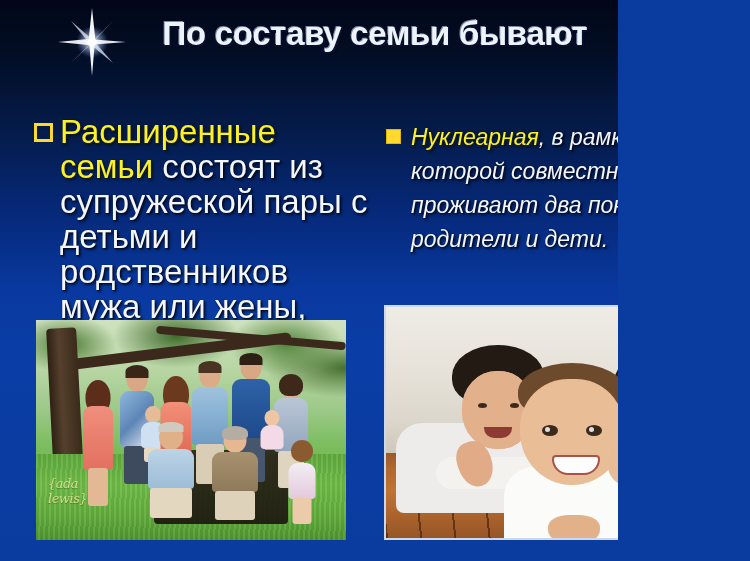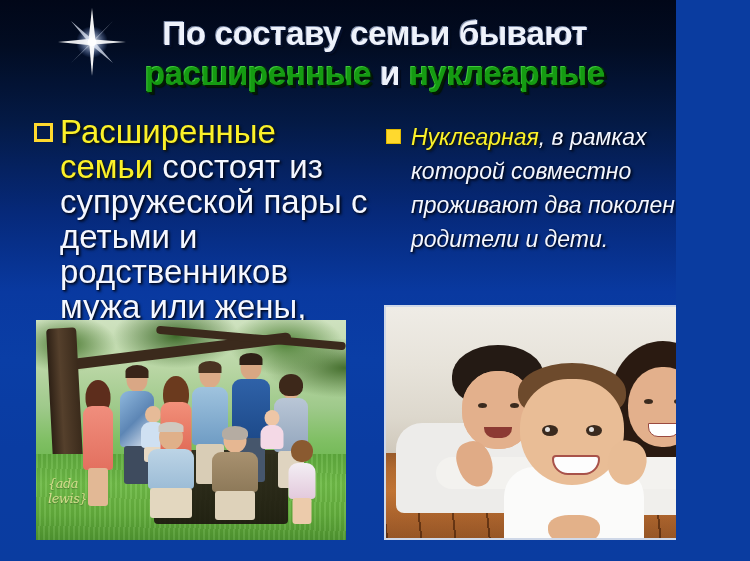--- a/index.html
+++ b/index.html
@@ -2,21 +2,21 @@
 <html><head>
 <meta charset="utf-8">
 <style>
   html,body{margin:0;padding:0;}
   body{
     width:750px;height:561px;overflow:hidden;
     font-family:"Liberation Sans","DejaVu Sans",sans-serif;
     background:#0a3ca0;
   }
   #slide{
-    position:relative;width:676px;height:561px;overflow:hidden;
+    position:relative;width:618px;height:561px;overflow:hidden;
     background:linear-gradient(180deg,
       #010718 0%,
       #020c22 8%,
       #041a46 22%,
       #06297a 38%,
       #0939a0 52%,
       #0a3ea6 64%,
       #0a3ca2 80%,
       #0a3ca0 100%);
   }
@@ -136,21 +136,20 @@
       <polygon points="36,0 39.2,30 36,68 32.8,30" fill="#ffffff" opacity=".95"></polygon>
       <polygon points="2,34 32,31 70,34 32,37" fill="#ffffff" opacity=".9"></polygon>
       <polygon points="15,13 37,32 57,55 34,36" fill="#eaf1ff" opacity=".72"></polygon>
       <polygon points="57,13 38,33 15,55 35,35" fill="#eaf1ff" opacity=".72"></polygon>
       <circle cx="36" cy="34" r="4.4" fill="#ffffff"></circle>
     </svg>
   </div>
 
   <div id="title">
     <div class="tline t-white">По составу семьи бывают</div>
-    <div class="tline"><span class="t-green">расширенные</span><span class="t-and">&nbsp;</span><span class="t-and">и</span><span class="t-and">&nbsp;</span><span class="t-green">нуклеарные</span></div>
   </div>
 
   <div class="col" id="col-left">
     <div class="blk">
       <span class="bullet-sq bullet-hollow"></span>
       <p class="btext"><span class="hl">Расширенные семьи</span><span> состоят из супружеской пары с детьми и родственников мужа или жены, проживающихся в одном доме.</span></p>
     </div>
   </div>
 
   <div class="col" id="col-right">

